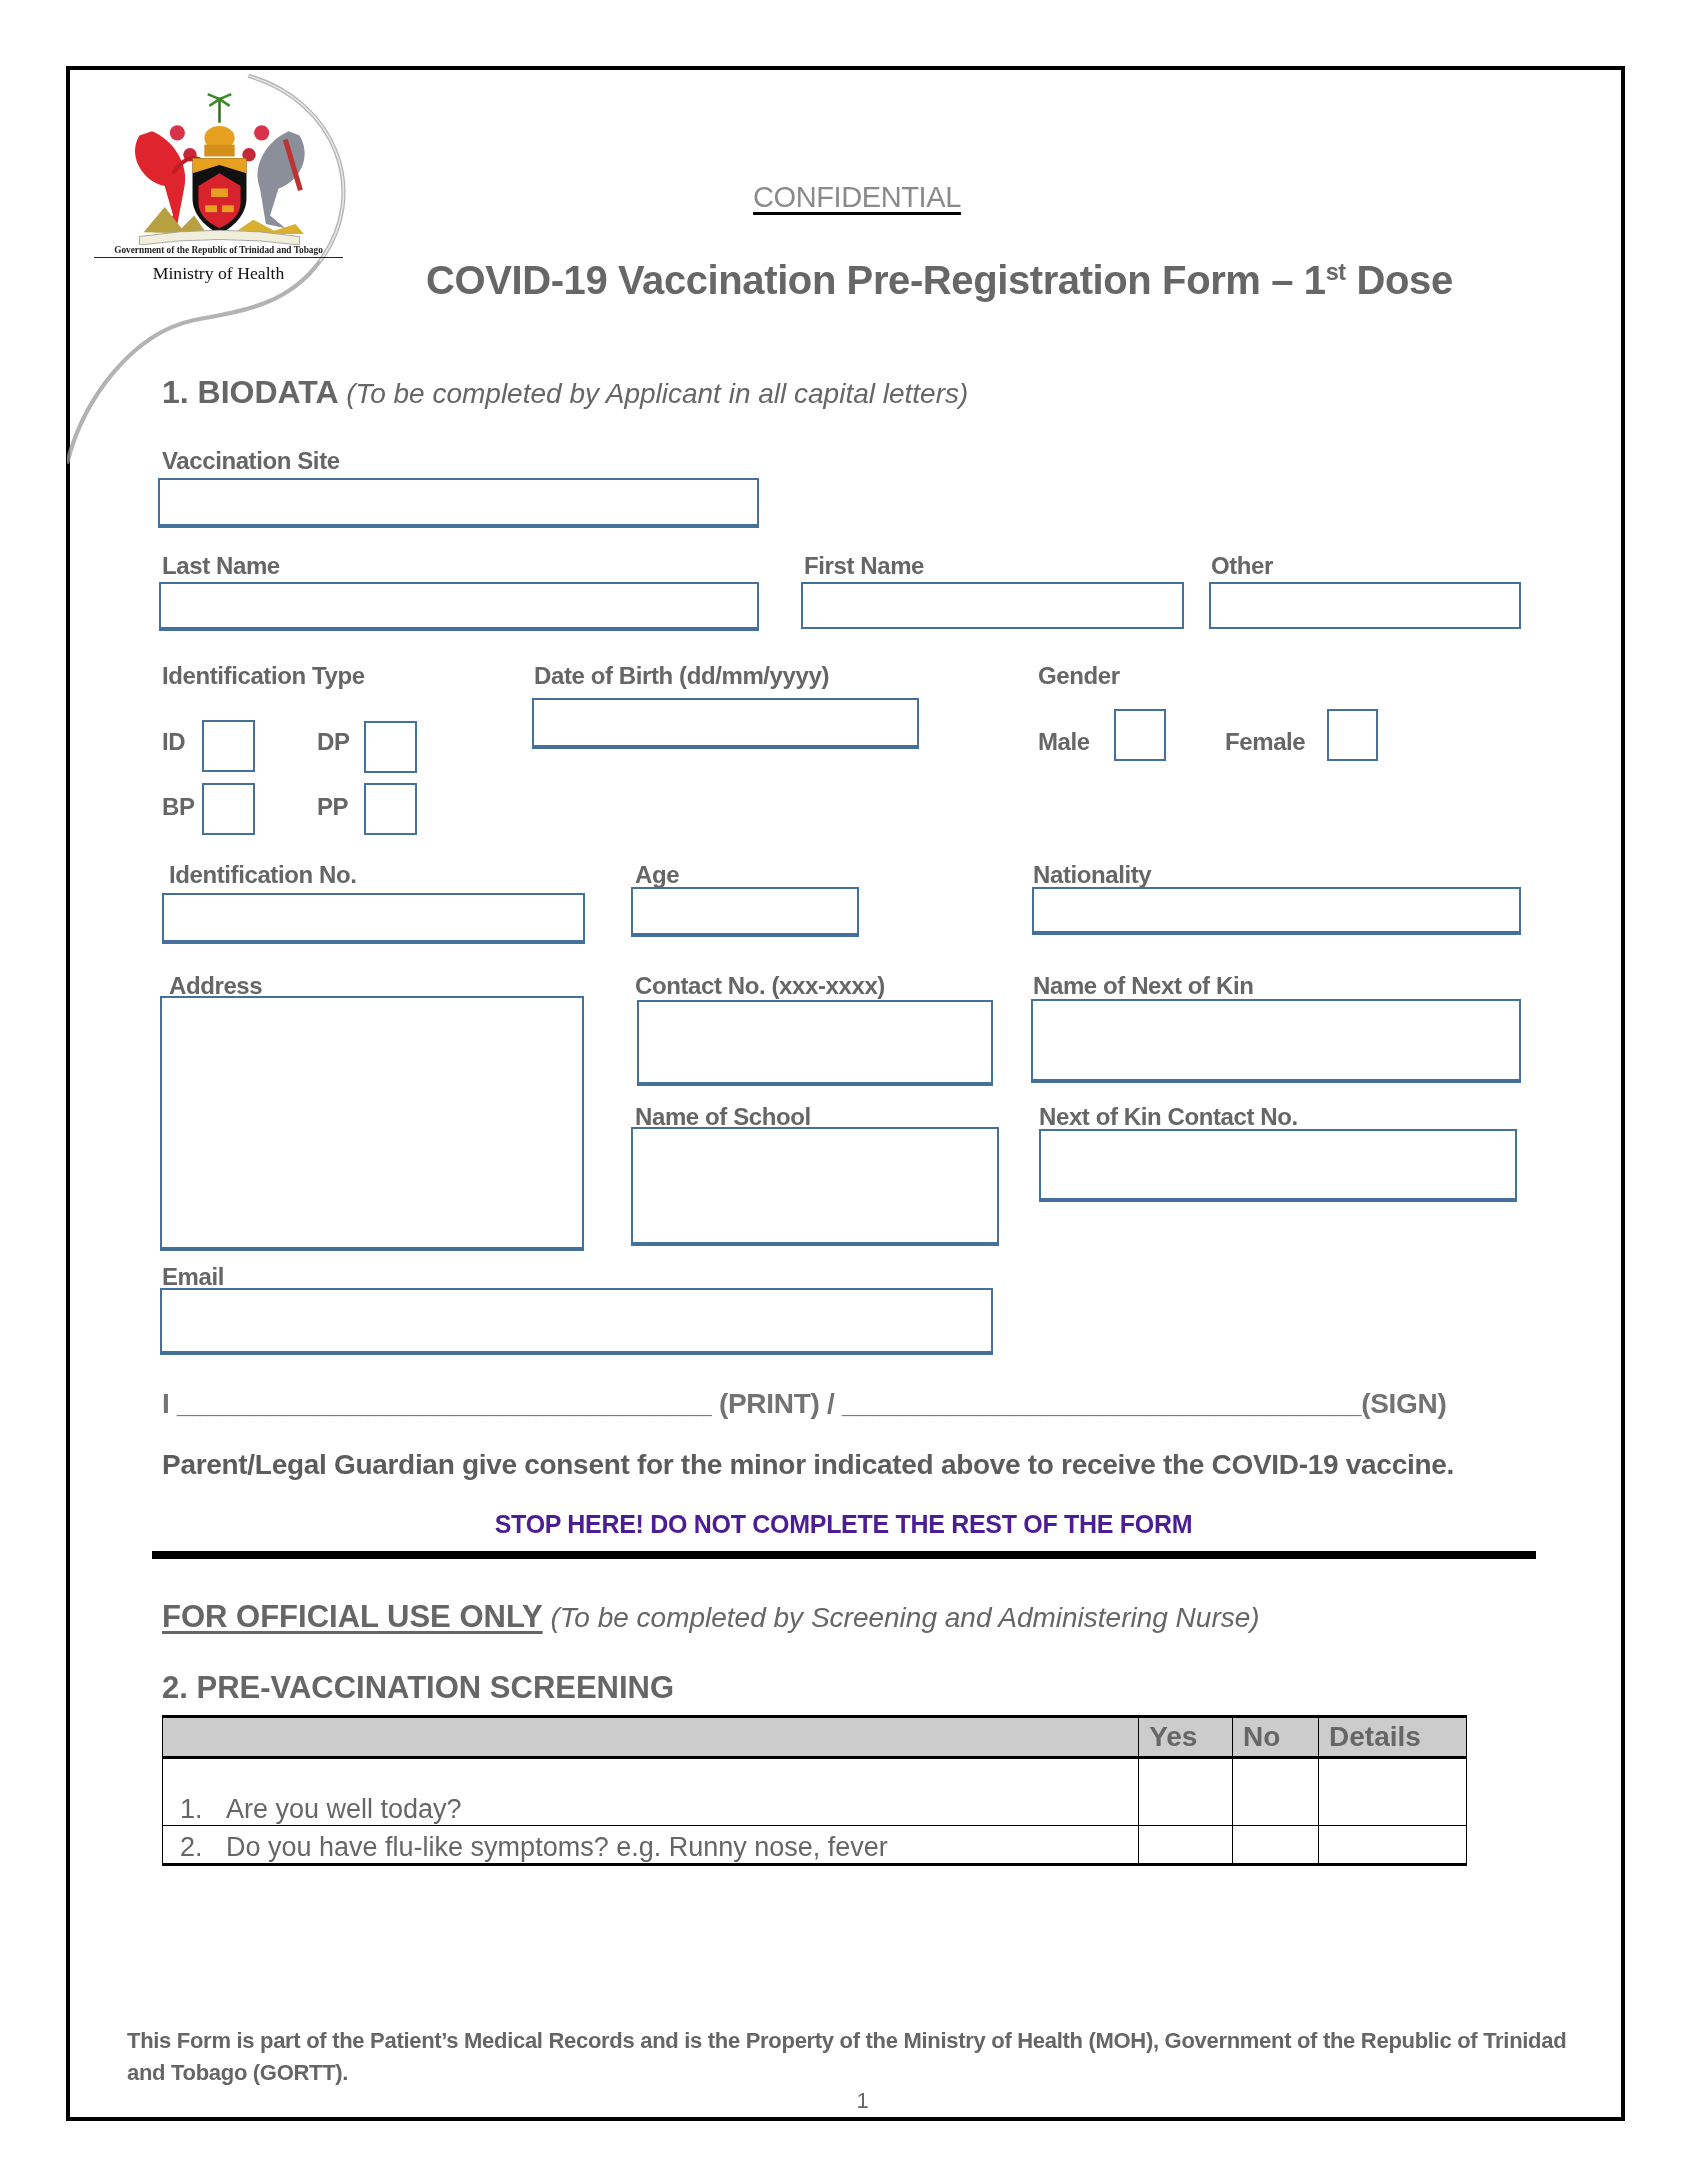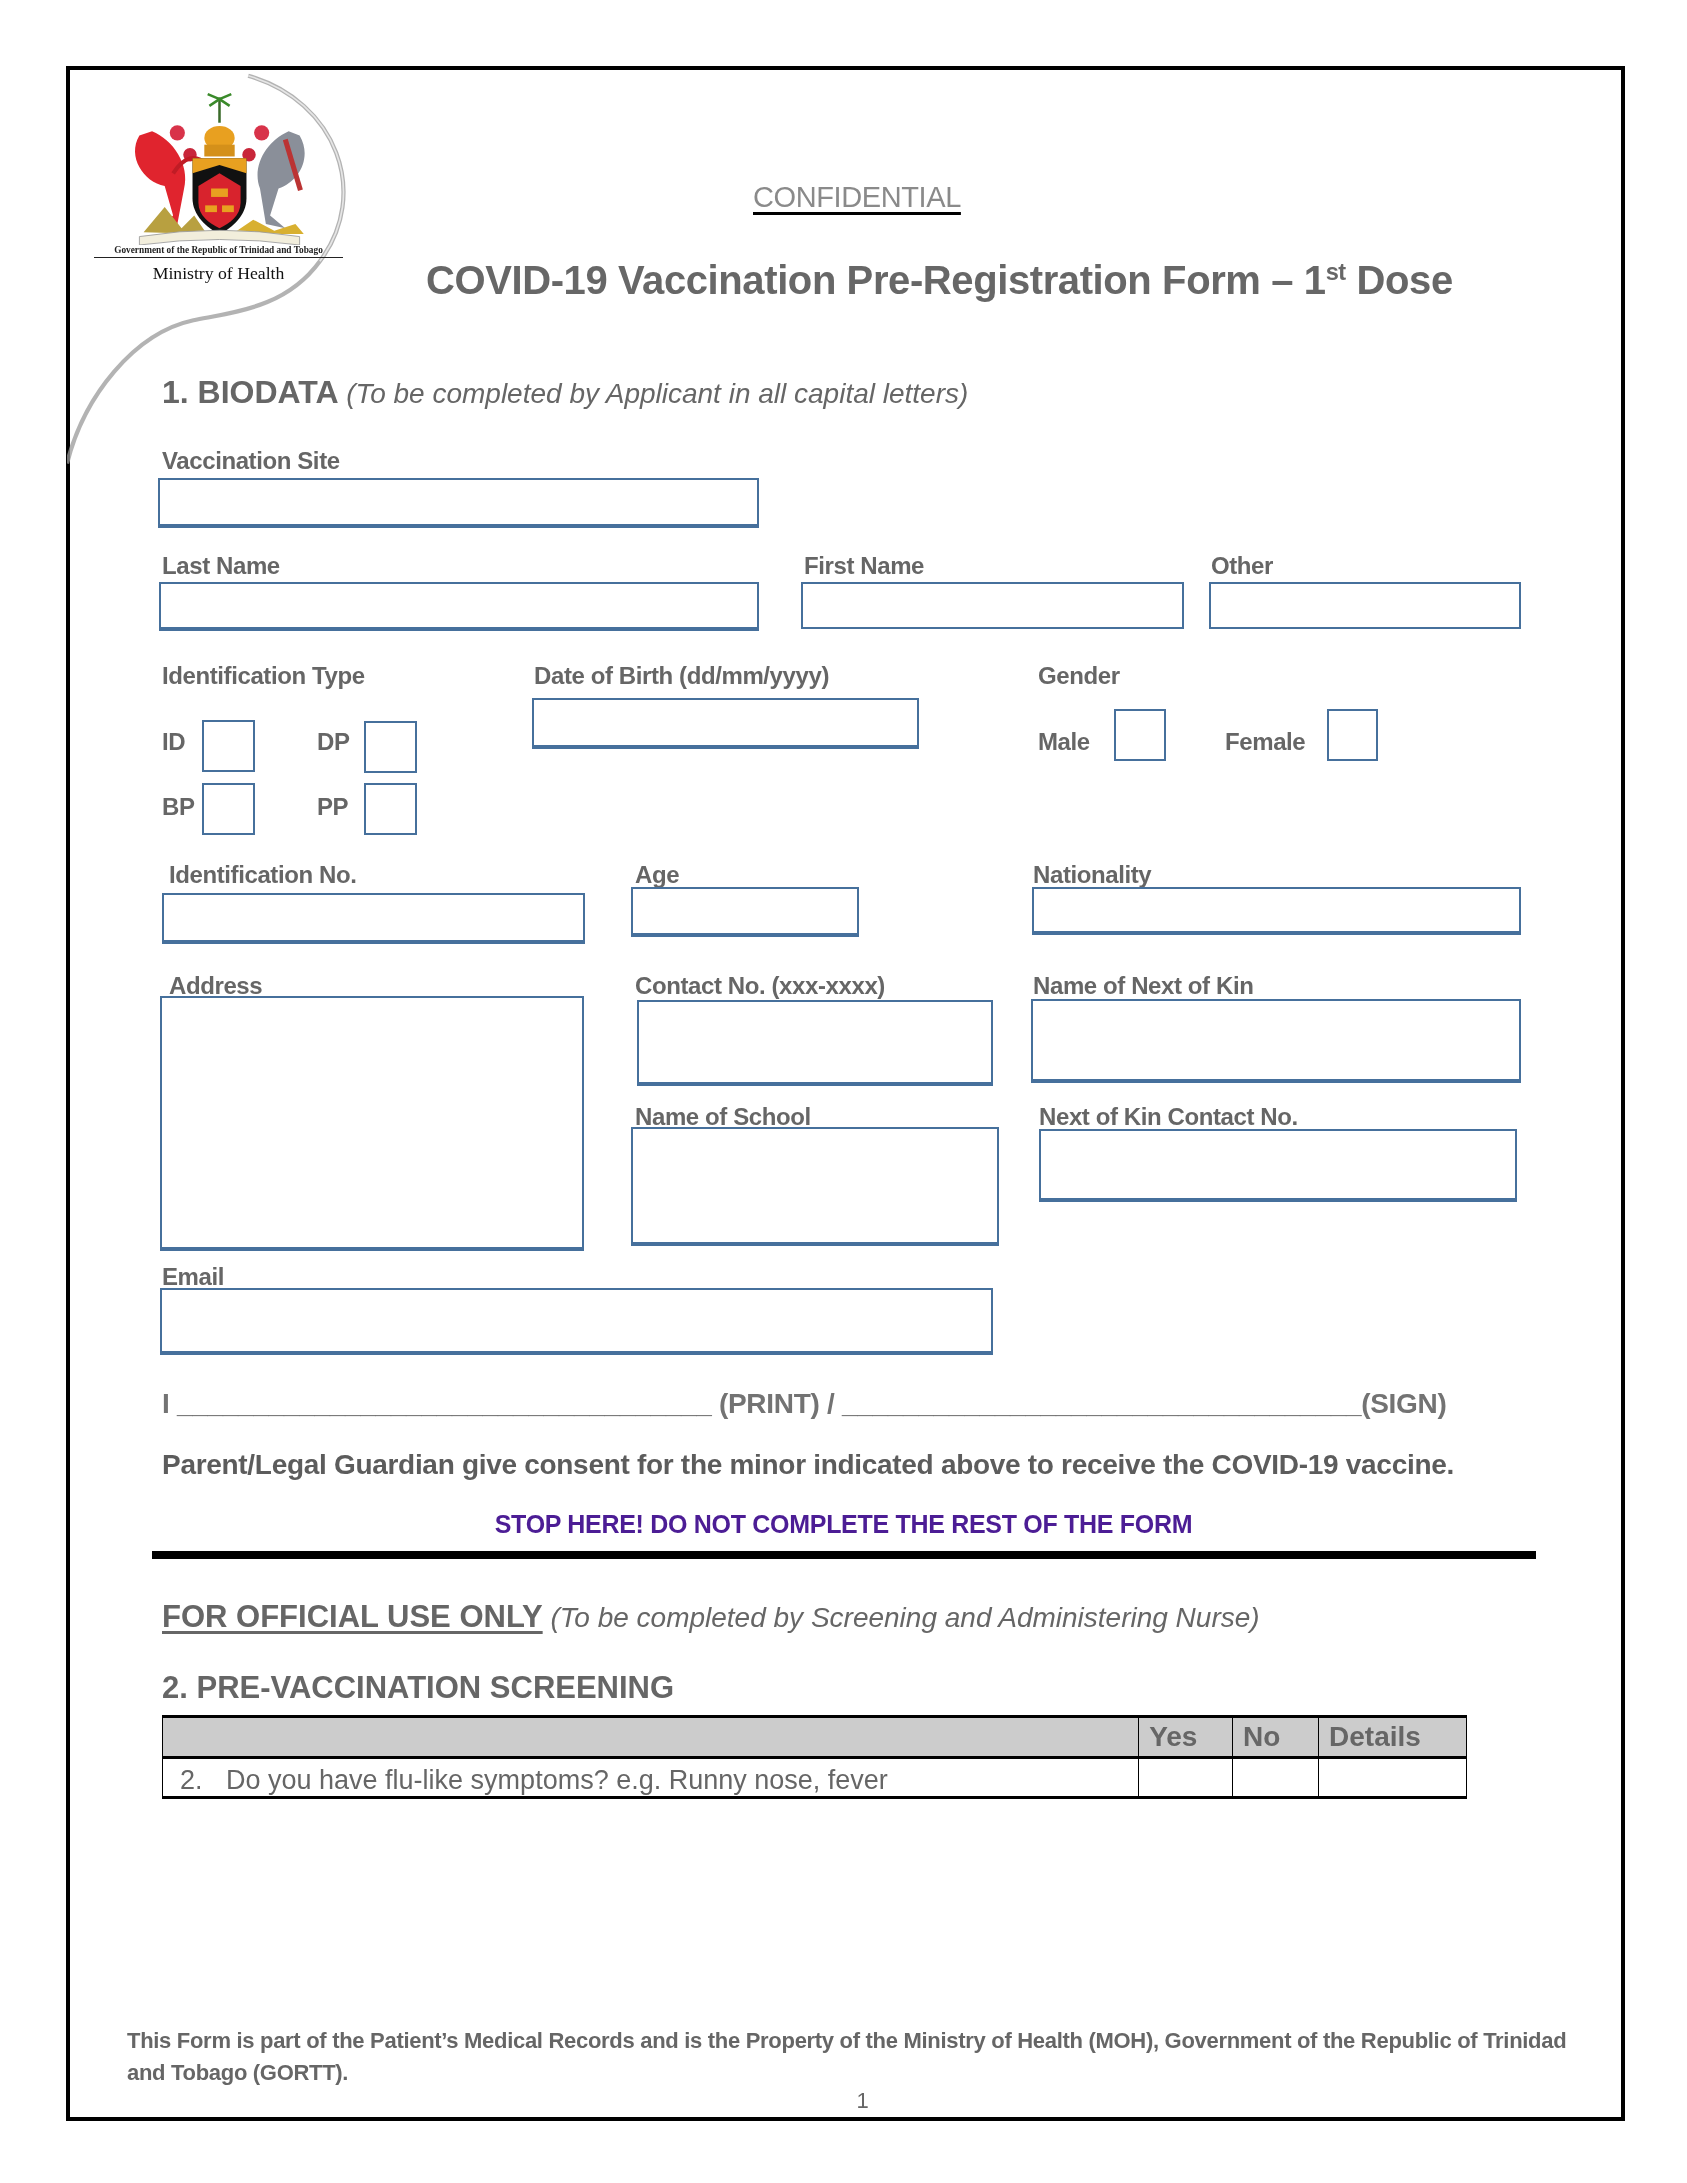--- a/index.html
+++ b/index.html
@@ -174,20 +174,26 @@
   </colgroup>
   <thead>
     <tr>
       <th></th>
       <th>Yes</th>
       <th>No</th>
       <th>Details</th>
     </tr>
   </thead>
   <tbody>
+    <tr class="r1">
+      <td class="q"><span class="num">1.</span><span>Are you well today?</span></td>
+      <td></td>
+      <td></td>
+      <td></td>
+    </tr>
     <tr class="r2">
       <td class="q"><span class="num">2.</span><span>Do you have flu-like symptoms? e.g. Runny nose, fever</span></td>
       <td></td>
       <td></td>
       <td></td>
     </tr>
   </tbody>
 </table>
 
 <div class="footer">This Form is part of the Patient’s Medical Records and is the Property of the Ministry of Health (MOH), Government of the Republic of Trinidad and Tobago (GORTT).</div>

